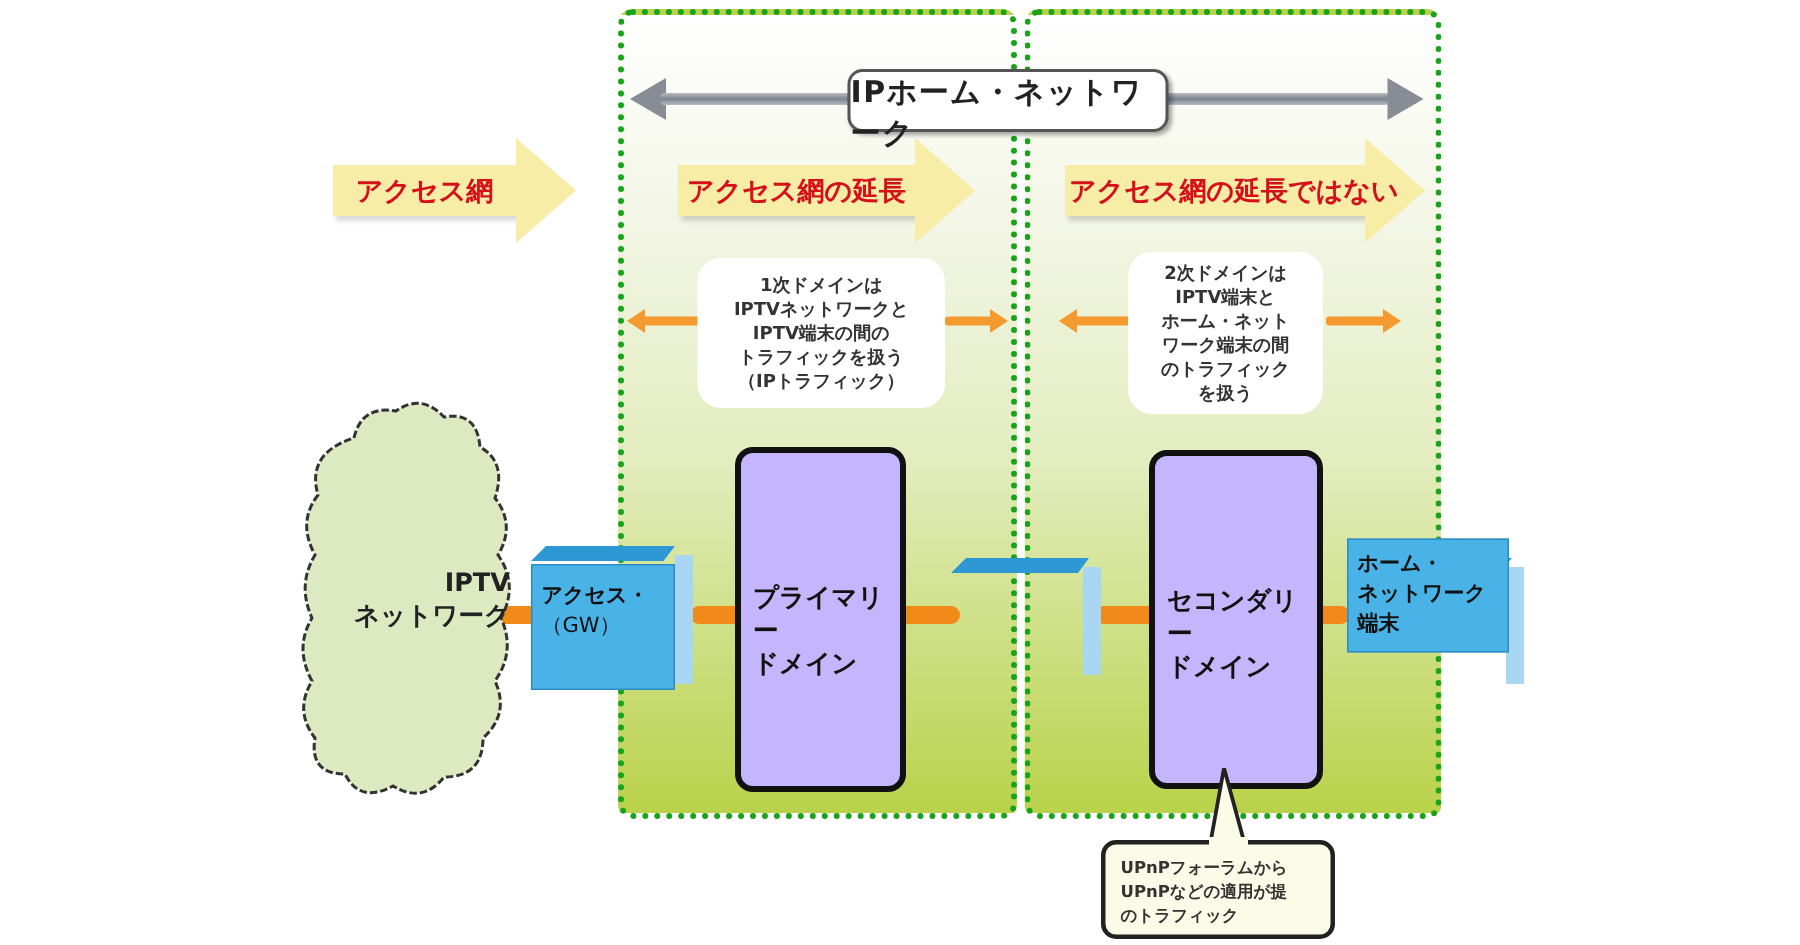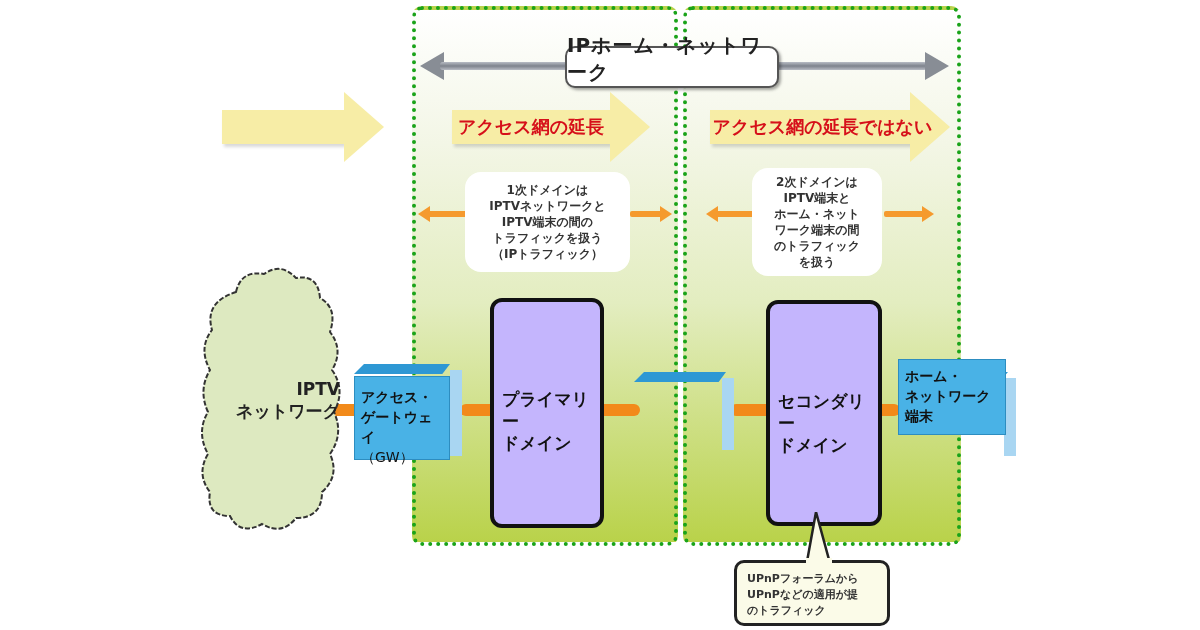--- a/index.html
+++ b/index.html
@@ -10,21 +10,21 @@
   
   .zone { position: absolute; border: 4px dotted #1aa31a; border-radius: 10px;
           background: linear-gradient(to bottom, #ffffff 0%, #f3f6e6 25%, #e3edc0 55%, #b9d24a 100%); }
 
   
   .hline { position: absolute; height: 8px; background: linear-gradient(#b8bcc4, #7e838c, #b8bcc4); border-radius: 3px; }
   .hhead-l { position: absolute; width: 0; height: 0; border-top: 14px solid transparent; border-bottom: 14px solid transparent; border-right: 24px solid #888d95; }
   .hhead-r { position: absolute; width: 0; height: 0; border-top: 14px solid transparent; border-bottom: 14px solid transparent; border-left: 24px solid #888d95; }
   .title-box { position: absolute; background: #fff; border: 2px solid #555; border-radius: 10px;
                box-shadow: 2px 2px 3px rgba(0,0,0,0.35); font-weight: bold; font-size: 20px;
-               color: #222; display: flex; align-items: flex-end; justify-content: center; letter-spacing: 1px; }
+               color: #222; display: flex; align-items: flex-start; justify-content: center; letter-spacing: 1px; }
 
   
   .yarrow { position: absolute; height: 50px; }
   .yarrow .body { position: absolute; left: 0; top: 8px; bottom: 8px; background: #f7eda6;
                   box-shadow: 2px 3px 3px rgba(0,0,0,0.15); }
   .yarrow .tip { position: absolute; top: -10px; width: 0; height: 0;
                  border-top: 35px solid transparent; border-bottom: 35px solid transparent; border-left: 40px solid #f7eda6; }
   .yarrow .label { position: absolute; left: 0; top: 8px; bottom: 8px; display: flex; align-items: center; justify-content: center;
                    color: #d6101a; font-weight: bold; font-size: 18px; white-space: nowrap; }
 
@@ -72,20 +72,21 @@
   <div class="hline" style="left:775px; top:62px; width:152px;"></div>
   <div class="hhead-r" style="left:925px; top:52px;"></div>
   <div class="title-box" style="left:565px; top:46px; width:210px; height:38px;">
     <span>IPホーム・ネットワーク</span>
   </div>
 </div>
 
 <div class="yarrow" style="left:222px; top:102px; width:160px;">
   <div class="body" style="width:122px;"></div>
   <div class="tip" style="left:122px;"></div>
+  <div class="label" style="width:122px;">アクセス網</div>
 </div>
 <div class="yarrow" style="left:452px; top:102px; width:200px;">
   <div class="body" style="width:158px;"></div>
   <div class="tip" style="left:158px;"></div>
   <div class="label" style="width:158px;">アクセス網の延長</div>
 </div>
 <div class="yarrow" style="left:710px; top:102px; width:240px;padding-left:23px;">
   <div class="body" style="width:212px;"></div>
   <div class="tip" style="left:200px;"></div>
   <div class="label" style="width:225px;">アクセス網の延長ではない</div>
@@ -130,21 +131,20 @@
 <div class="cloud-text" style="left:200px; top:378px; width:140px;">
   <div>IPTV</div>
   <div>ネットワーク</div>
 </div>
 
 <div class="box3d" style="left:354px; top:364px; width:108px; height:96px;">
   <div class="top" style="width:96px; background:#2e98d4; clip-path: polygon(10px 0, 100% 0, 92% 100%, 0 100%);"></div>
   <div class="side" style="left:96px; height:86px; top:6px;"></div>
   <div class="front" style="width:96px; height:84px; font-size:14px; line-height:20px; padding:10px 6px; box-sizing:border-box;">
     <div>アクセス・</div>
-    <div>ゲートウェイ</div>
     <div style="font-weight:normal;">（GW）</div>
   </div>
 </div>
 
 <div class="domain" style="left:490px; top:298px; width:106px; height:222px;">
   <div class="txt">
     <div>プライマリー</div>
     <div>ドメイン</div>
   </div>
 </div>

